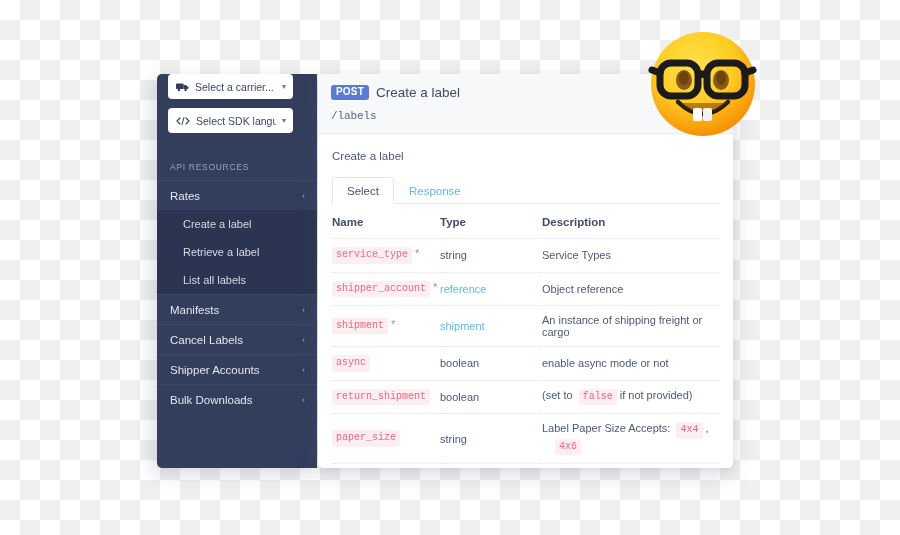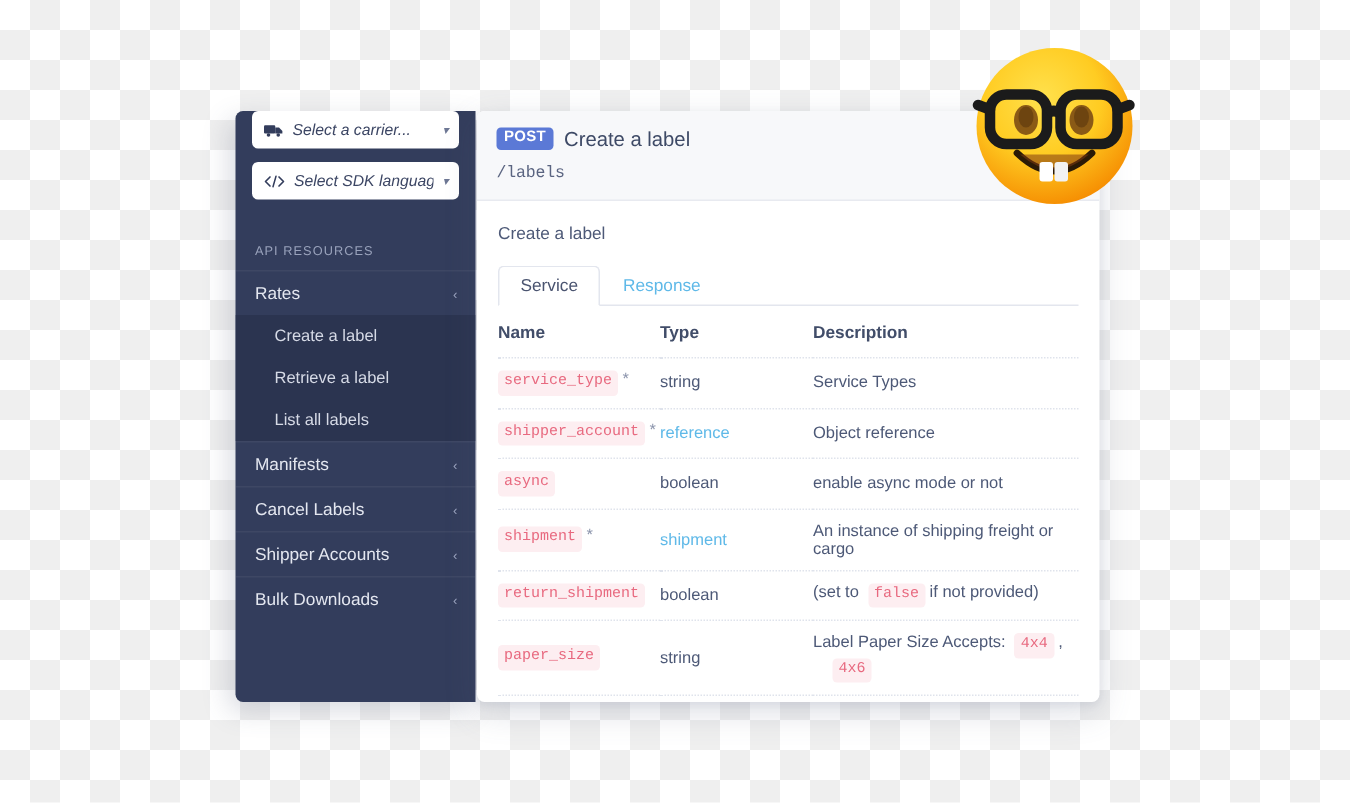--- a/index.html
+++ b/index.html
@@ -173,30 +173,29 @@
     overflow: hidden;
   }
   .sb-section-label {
     font-size: 8.5px;
     letter-spacing: 0.7px;
     color: #99a2bb;
     text-transform: uppercase;
     padding: 16px 0 8px 13px;
   }
   .sb-select {
-    margin: 0 11px 9px 11px;
+    margin: 0 24px 9px 11px;
     background: #ffffff;
     border-radius: 4px;
     height: 25px;
     display: flex;
     align-items: center;
     padding: 0 7px 0 8px;
     gap: 6px;
     cursor: pointer;
-    font-style: italic;
   }
   .sb-select .sel-label {
     font-size: 10.5px;
     color: #3c4664;
     flex: 1;
     white-space: nowrap;
     overflow: hidden;
   }
   .sb-select .caret {
     font-size: 8px;
@@ -320,21 +319,21 @@
         <span class="method-badge">POST</span>
         <span class="doc-title">Create a label</span>
       </div>
       <div class="doc-path">/labels</div>
     </div>
 
     <div class="doc-body">
       <div class="doc-subtitle">Create a label</div>
 
       <div class="tabs">
-        <div class="tab active">Service</div>
+        <div class="tab active">Select</div>
         <div class="tab inactive">Response</div>
       </div>
 
       <table class="ptable">
         <thead>
           <tr>
             <th class="col-name">Name</th>
             <th class="col-type">Type</th>
             <th class="col-desc">Description</th>
           </tr>
@@ -344,28 +343,28 @@
               <td class="col-name"><span class="code-chip">service_type</span><span class="req-star">*</span></td>
               <td class="col-type"><span class="type-plain">string</span></td>
               <td class="col-desc"><span class="desc-text">Service Types</span></td>
             </tr>
             <tr>
               <td class="col-name"><span class="code-chip">shipper_account</span><span class="req-star">*</span></td>
               <td class="col-type"><span class="type-link">reference</span></td>
               <td class="col-desc"><span class="desc-text">Object reference</span></td>
             </tr>
             <tr>
+              <td class="col-name"><span class="code-chip">shipment</span><span class="req-star">*</span></td>
+              <td class="col-type"><span class="type-link">shipment</span></td>
+              <td class="col-desc"><span class="desc-text">An instance of shipping freight or cargo</span></td>
+            </tr>
+            <tr>
               <td class="col-name"><span class="code-chip">async</span></td>
               <td class="col-type"><span class="type-plain">boolean</span></td>
               <td class="col-desc"><span class="desc-text">enable async mode or not</span></td>
-            </tr>
-            <tr>
-              <td class="col-name"><span class="code-chip">shipment</span><span class="req-star">*</span></td>
-              <td class="col-type"><span class="type-link">shipment</span></td>
-              <td class="col-desc"><span class="desc-text">An instance of shipping freight or cargo</span></td>
             </tr>
             <tr>
               <td class="col-name"><span class="code-chip">return_shipment</span></td>
               <td class="col-type"><span class="type-plain">boolean</span></td>
               <td class="col-desc"><span class="desc-text">(set to</span> <span class="code-chip" style="margin-left: 3px;">false</span> <span class="desc-text">if not provided)</span></td>
             </tr>
             <tr>
               <td class="col-name"><span class="code-chip">paper_size</span></td>
               <td class="col-type"><span class="type-plain">string</span></td>
               <td class="col-desc"><span class="desc-text">Label Paper Size Accepts:</span> <span class="code-chip" style="margin-left: 3px;">4x4</span><span class="desc-text"> ,</span><span class="code-chip" style="margin-left: 13px;">4x6</span></td>

